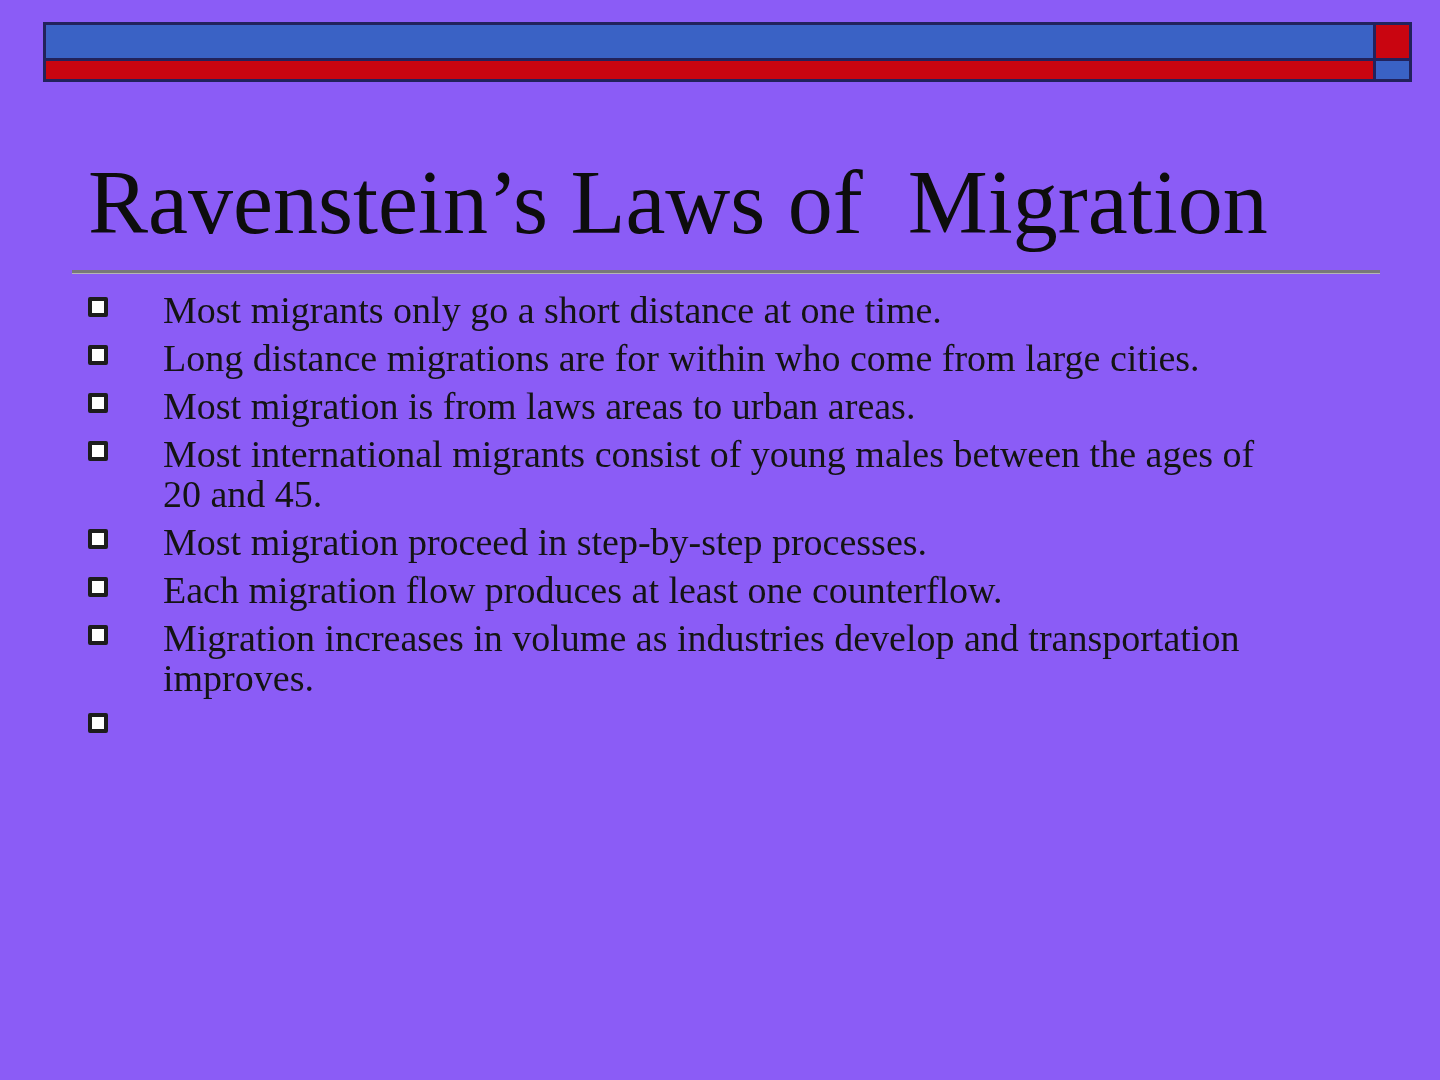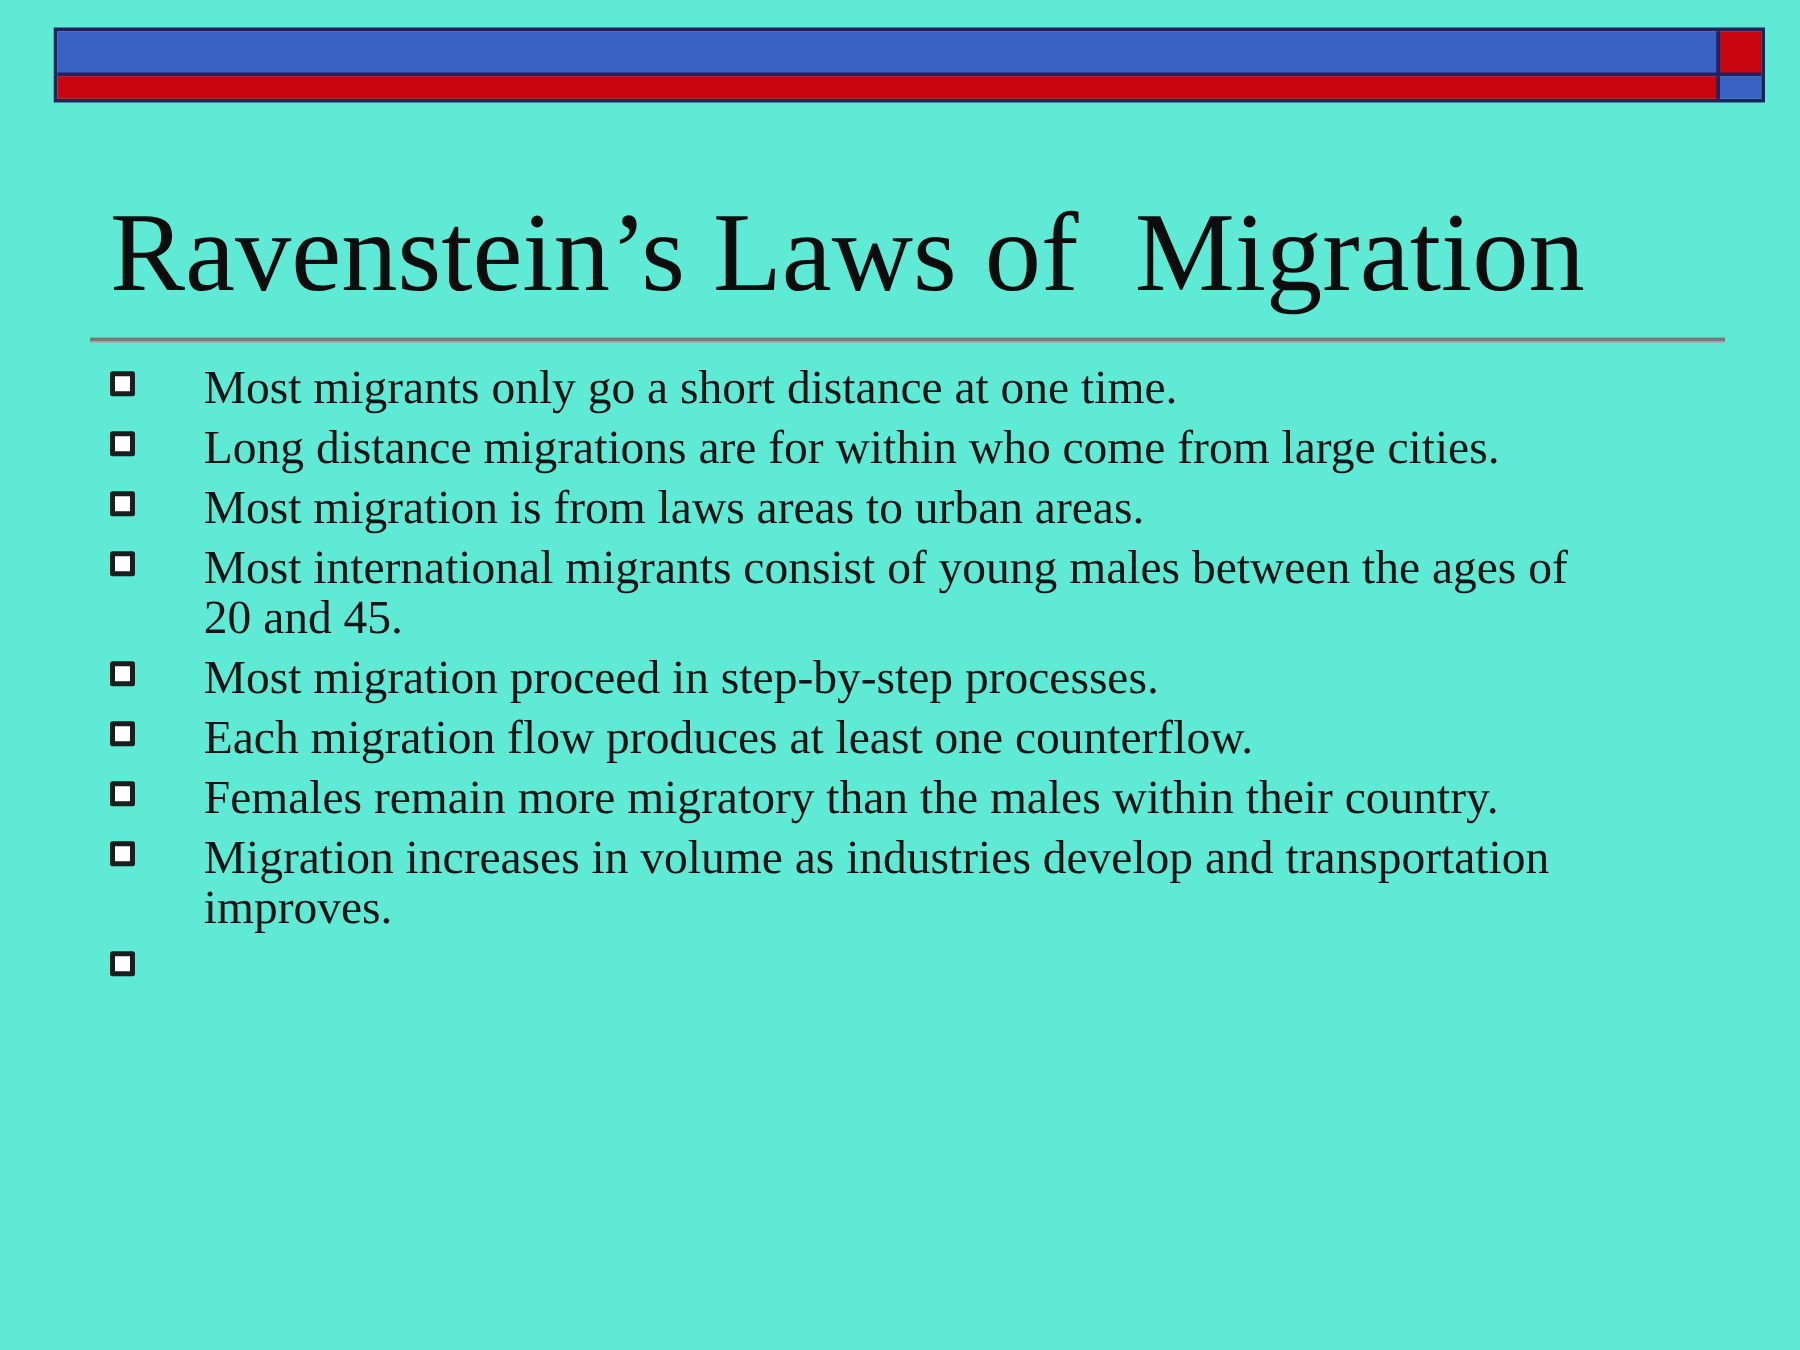--- a/index.html
+++ b/index.html
@@ -4,21 +4,21 @@
 <style>
   html, body {
     margin: 0;
     padding: 0;
     background: #ffffff;
   }
   .slide {
     position: relative;
     width: 1440px;
     height: 1080px;
-    background: #5eead4;
+    background: #8b5cf6;
     overflow: hidden;
     font-family: "Liberation Serif", "DejaVu Serif", serif;
     color: #141414;
   }
 
   
   .top-bar {
     position: absolute;
     left: 43px;
     top: 22px;
@@ -142,24 +142,20 @@
     <li>
       <span class="bullet"></span>
       <span class="li-text">Most migration proceed in step-by-step processes.</span>
     </li>
     <li>
       <span class="bullet"></span>
       <span class="li-text">Each migration flow produces at least one counterflow.</span>
     </li>
     <li>
       <span class="bullet"></span>
-      <span class="li-text">Females remain more migratory than the males within their country.</span>
-    </li>
-    <li>
-      <span class="bullet"></span>
       <span class="li-text">Migration increases in volume as industries develop and transportation
 improves.</span>
     </li>
     <li>
       <span class="bullet"></span>
     </li>
   </ul>
 
 </div>
 

